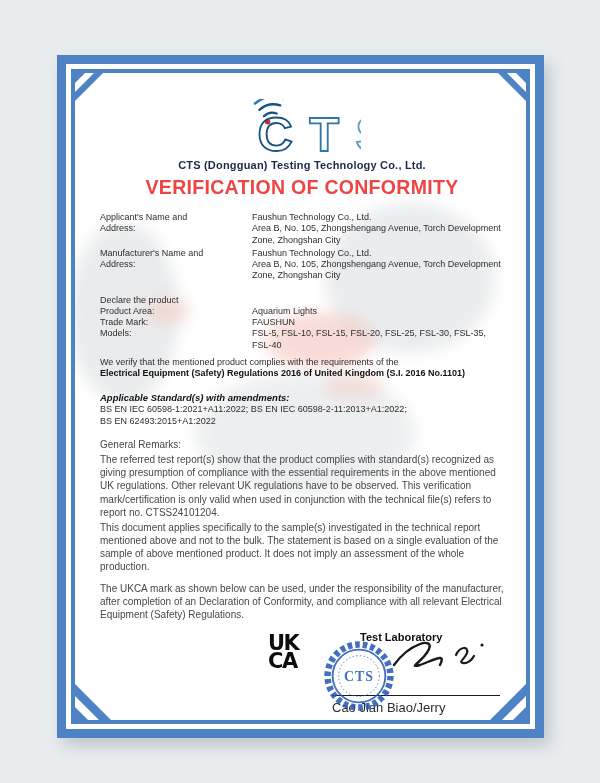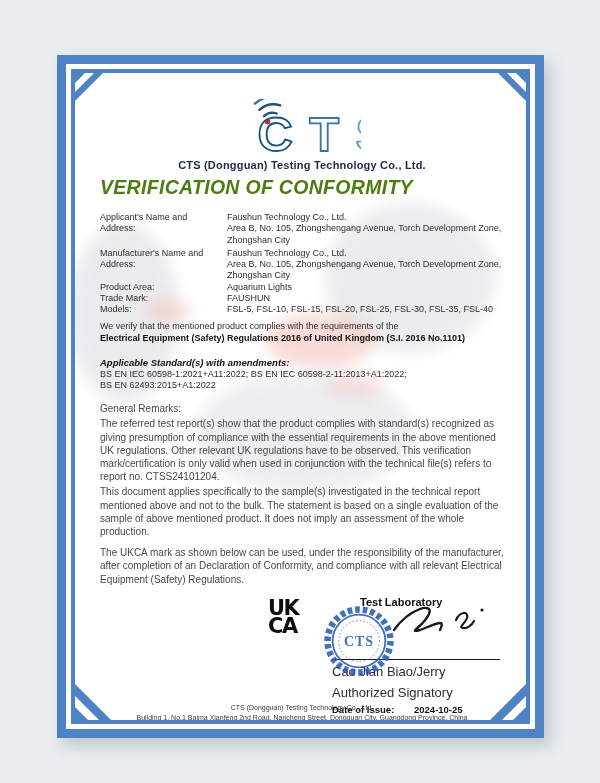--- a/index.html
+++ b/index.html
@@ -41,26 +41,26 @@
   .wm{position:absolute; z-index:0; filter:blur(7px); border-radius:50%;}
   .wm-g1{left:-6px; top:150px; width:110px; height:180px; background:#d9dcdf; opacity:.55;}
   .wm-g2{left:250px; top:130px; width:170px; height:150px; background:#dadde0; opacity:.55;}
   .wm-g3{left:120px; top:300px; width:220px; height:120px; background:#dcdfe2; opacity:.5;}
   .wm-r1{left:190px; top:240px; width:110px; height:55px; background:#f2b9ae; opacity:.5;}
   .wm-r2{left:70px; top:225px; width:46px; height:26px; background:#f3c4bb; opacity:.45;}
   .wm-r3{left:250px; top:300px; width:60px; height:26px; background:#f3c4bb; opacity:.4;}
 
   .logo{display:block; margin:12px auto 2px; width:118px; height:58px;}
   .company{ text-align:center; font-weight:bold; font-size:11px; color:#1b2a4a; letter-spacing:.2px;}
-  .doc-title{ font-weight:bold; font-size:19.5px; color:#4d7c0f; letter-spacing:.3px; margin-top:2px;font-style:italic;}
+  .doc-title{ text-align:center; font-weight:bold; font-size:19.5px; color:#ef4444; letter-spacing:.3px; margin-top:2px;}
 
   .certnum{display:flex; margin-top:15px; font-size:11px; font-weight:bold; color:#0d0d0d;}
   .certnum .lbl{width:127px; flex:none;}
 
-  .row{display:flex; font-size:9px; color:#2e2e2e;}
+  .row{display:flex; font-size:9px; color:#2e2e2e;gap:25px;}
   .row .lbl{width:127px; flex:none; padding-right:6px; box-sizing:border-box;}
   .row .val{flex:1;}
   .mt13{margin-top:13px;}
   .mt2{margin-top:2px;}
 
   .declare-heading{margin-top:13px; font-size:9px; color:#2e2e2e;}
 
   .verify{margin-top:6px; font-size:9px; color:#2e2e2e;}
   .verify .bold{font-weight:bold; color:#111;}
 
@@ -149,20 +149,21 @@
           </span>
         </div>
         <div class="row mt2">
           <span class="lbl">Manufacturer's Name and Address:</span>
           <span class="val">
             <span>Faushun Technology Co., Ltd.</span><br>
             <span>Area B, No. 105, Zhongshengang Avenue, Torch Development Zone, Zhongshan City</span>
           </span>
         </div>
 
+        <div class="declare-heading">Declare the product</div>
         <div class="row">
           <span class="lbl">Product Area:</span>
           <span class="val">Aquarium Lights</span>
         </div>
         <div class="row">
           <span class="lbl">Trade Mark:</span>
           <span class="val">FAUSHUN</span>
         </div>
         <div class="row">
           <span class="lbl">Models:</span>

